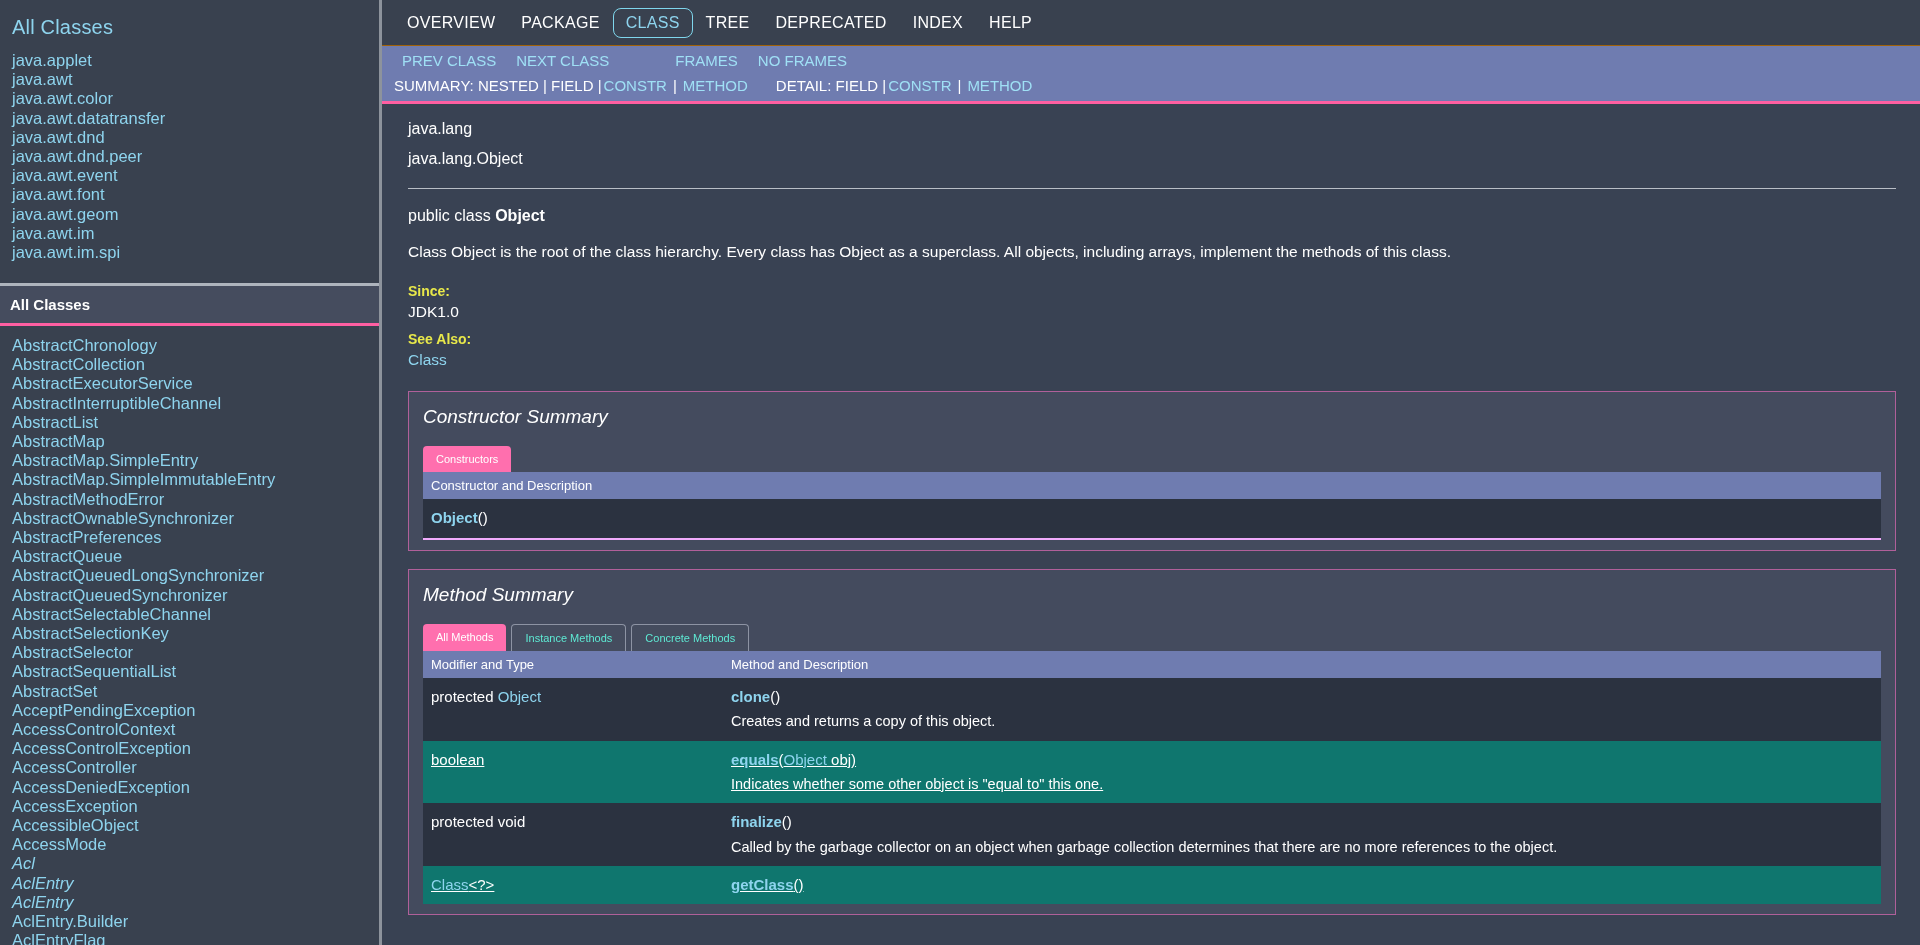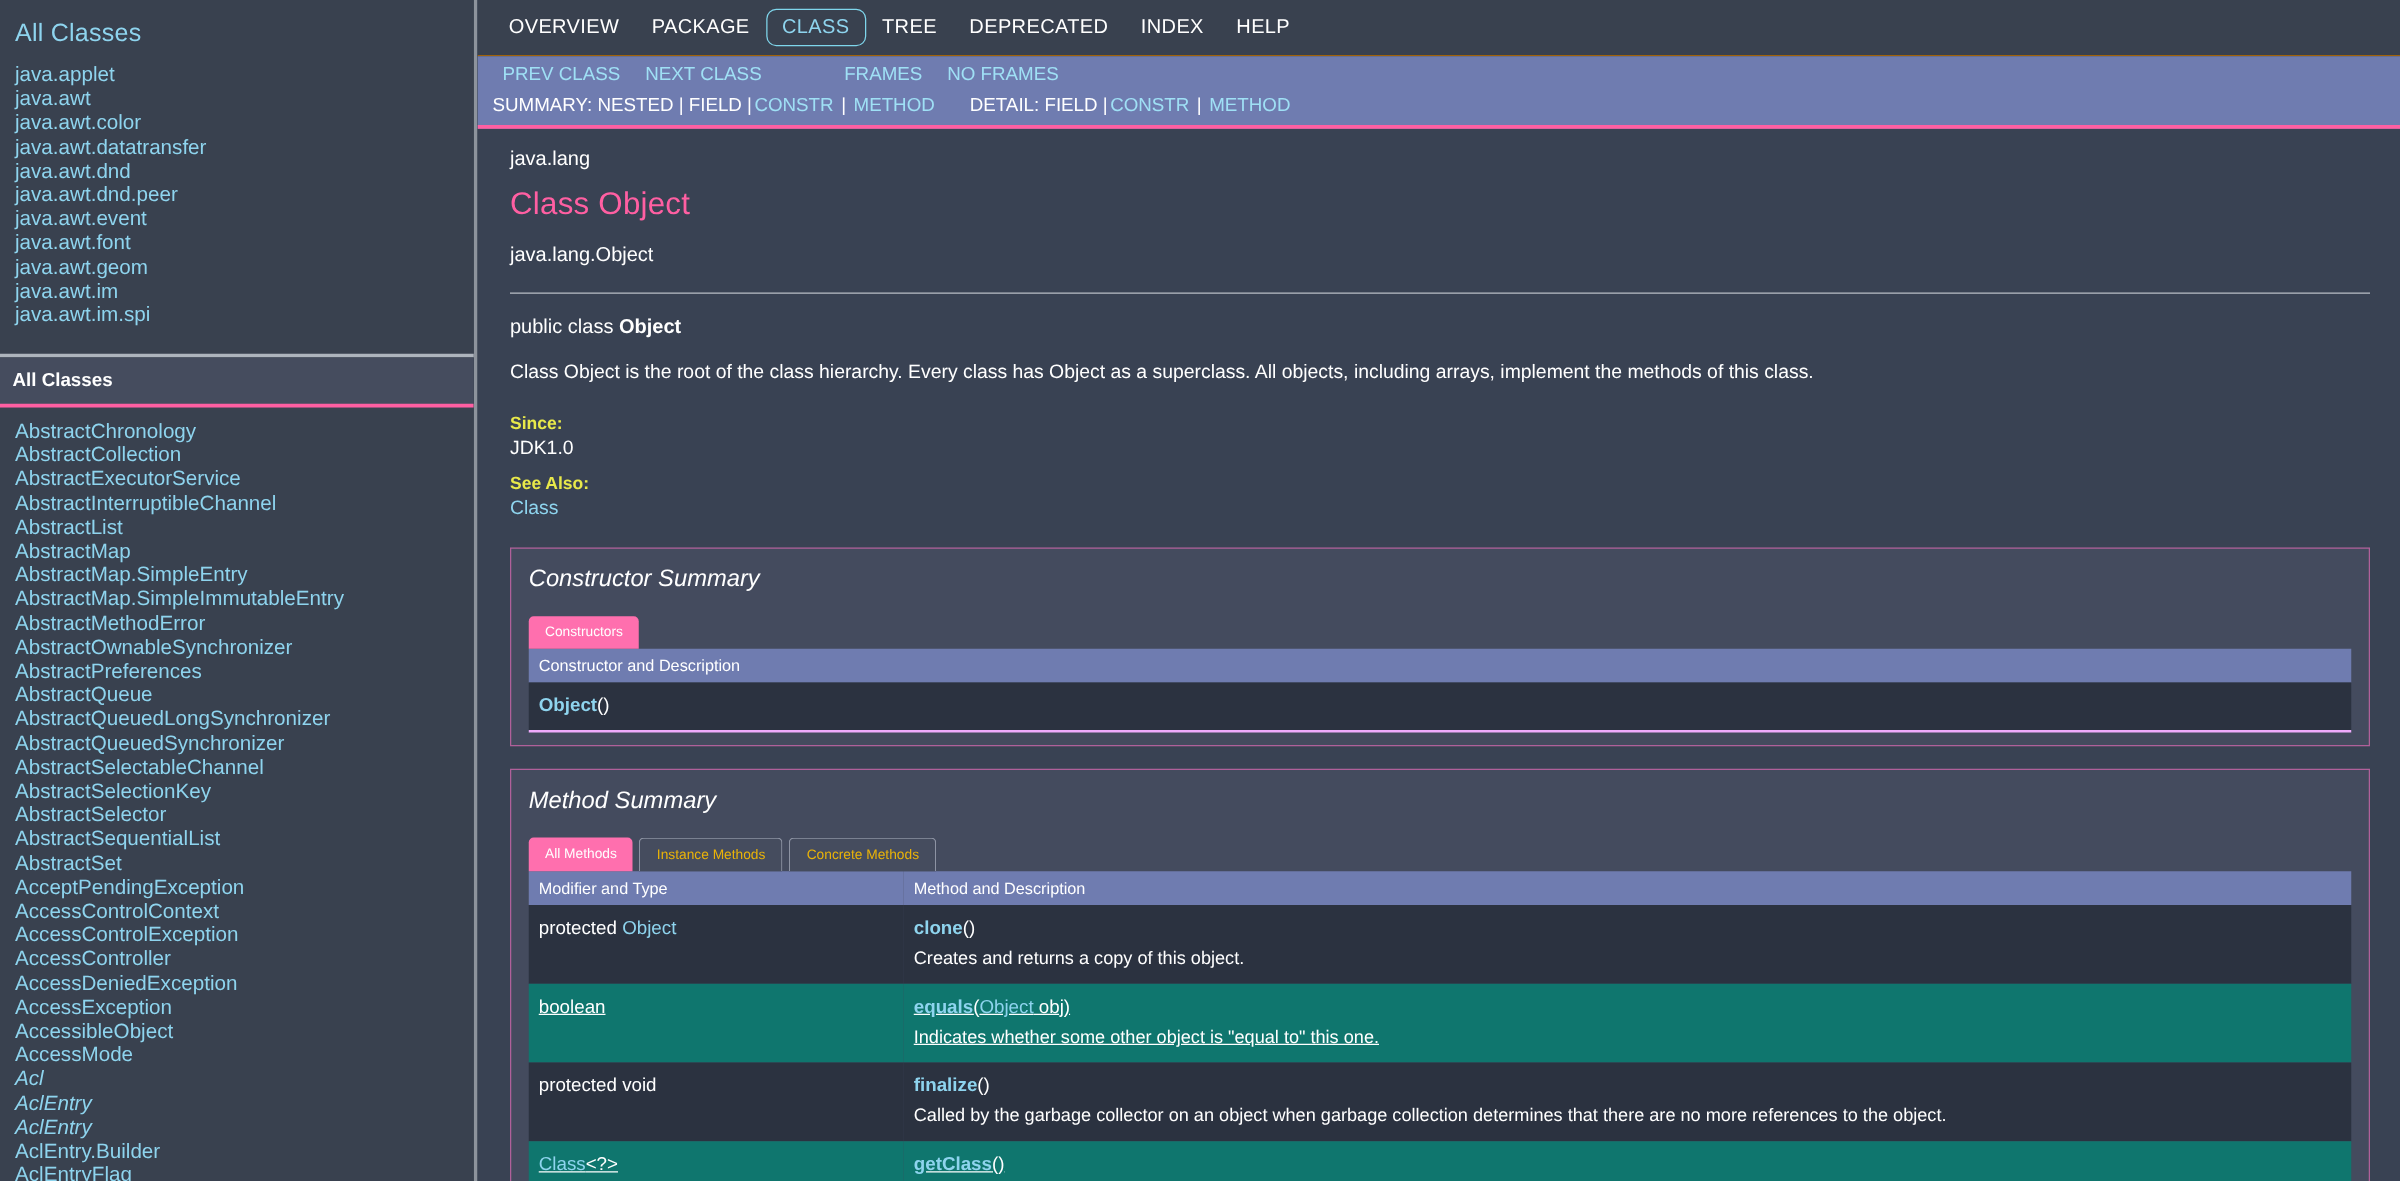--- a/index.html
+++ b/index.html
@@ -135,21 +135,21 @@
   .summary-caption-wrap { padding: 14px 0 8px 14px; }
   .summary-caption {
     color: #ffffff; font-size: 19px; font-style: italic; font-weight: 400;
   }
   .tabs { display: flex; padding: 10px 0 0 14px; gap: 5px; }
   .tab {
     font-size: 11px; padding: 7px 13px 7px 13px;
     border-radius: 4px 4px 0 0; white-space: nowrap; cursor: pointer;
   }
   .tab.active { background: #ff6fae; color: #ffffff; }
-  .tab.inactive { background: #454c5e; color: #eab308; border: 1px solid #8d93a3; border-bottom: none; }
+  .tab.inactive { background: #454c5e; color: #5eead4; border: 1px solid #8d93a3; border-bottom: none; }
 
   .sumtable { width: calc(100% - 28px); margin: 0 14px; border-collapse: collapse; }
   .sumtable th {
     background: #6f7cb0; color: #ffffff; text-align: left;
     font-size: 13px; font-weight: normal; padding: 6px 0 6px 8px;
   }
   .sumtable td {
     font-size: 15px; color: #ffffff; padding: 9px 8px 9px 8px;
     vertical-align: top; line-height: 1.35;
   }
@@ -347,21 +347,20 @@
         <a class="subnav-link" style="padding:0 4px 0 0;">CONSTR</a>
         <span class="subnav-text">|</span>
         <a class="subnav-link" style="padding:0 0 0 4px;">METHOD</a>
       </div>
     </div>
 
     <div class="main-scroll">
 
       <div class="header-block">
         <div class="pkg-name">java.lang</div>
-        <div class="class-title">Class Object</div>
         <div class="inherit-line">java.lang.Object</div>
         <div class="hr-rule"></div>
       </div>
 
       <div class="desc-block">
         <div class="sig">
           <span>public class </span><b>Object</b>
         </div>
         <div class="desc-text">Class Object is the root of the class hierarchy. Every class has Object as a superclass. All objects, including arrays, implement the methods of this class.</div>
         <div class="dl-label">Since:</div>

